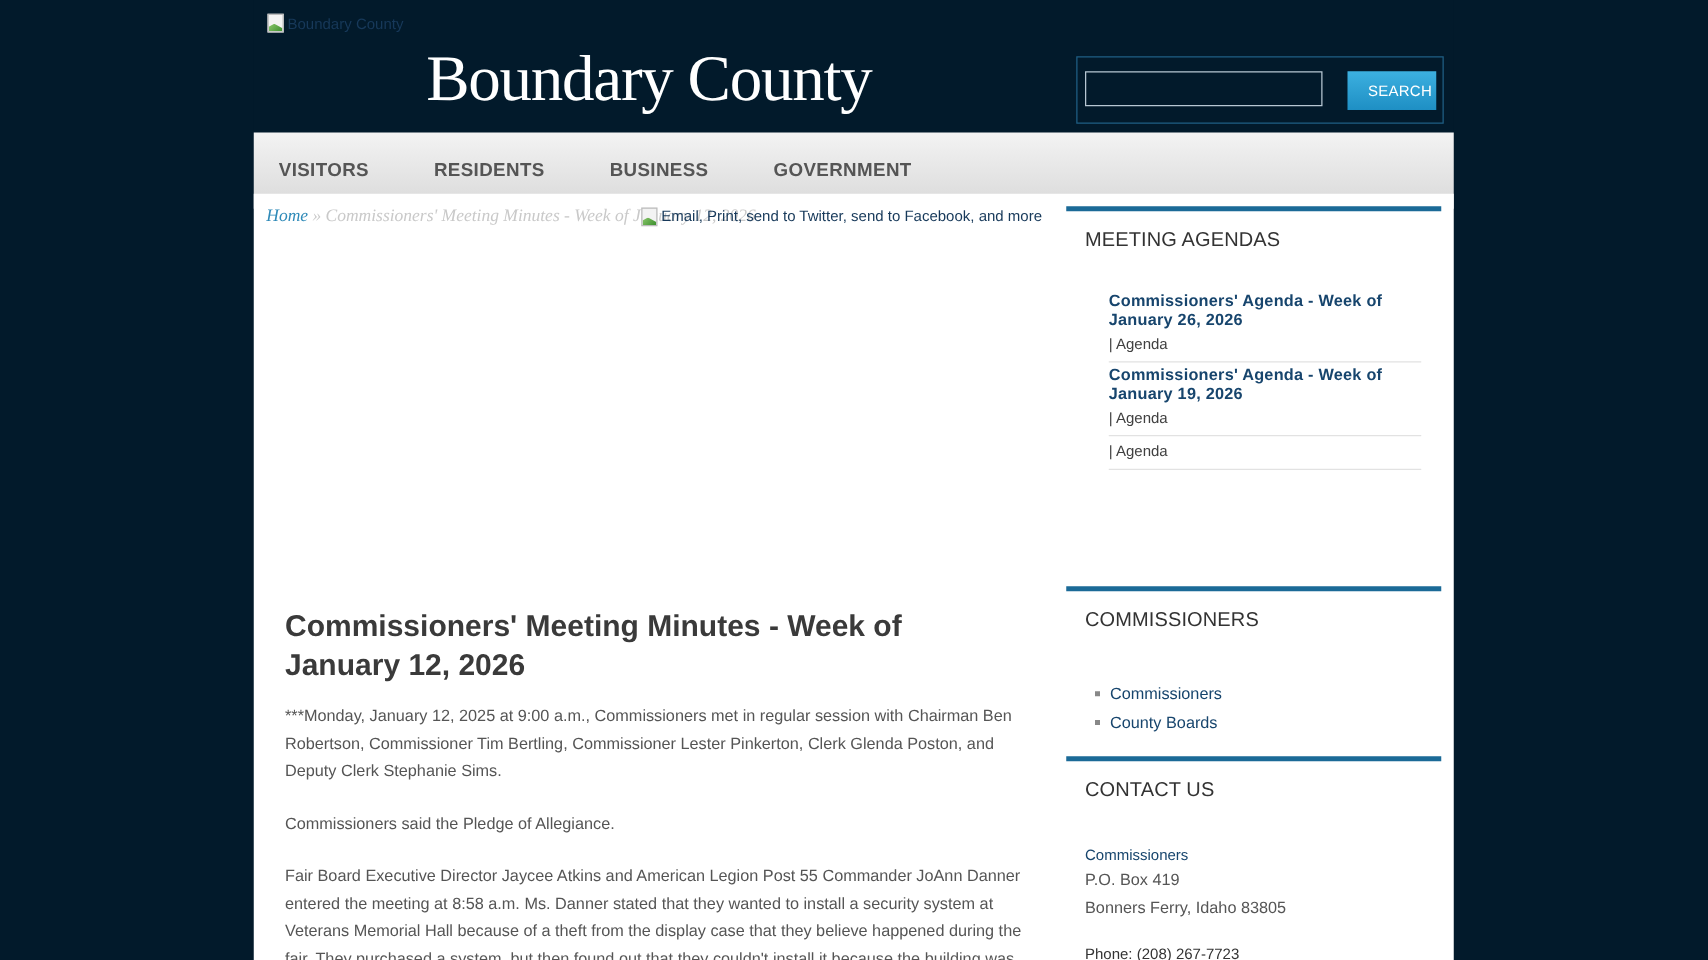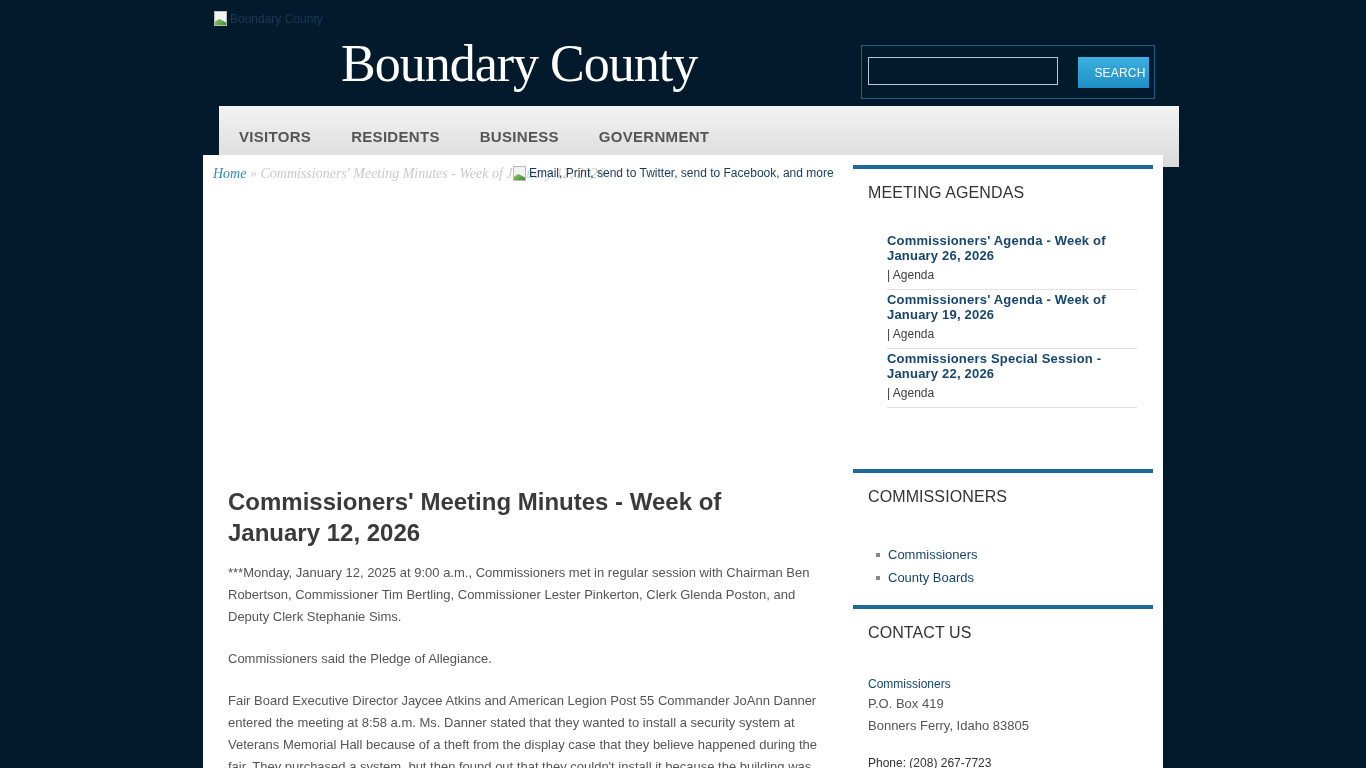--- a/index.html
+++ b/index.html
@@ -77,31 +77,31 @@
       color: #fff;
       border: none;
       font-family: "Liberation Sans", sans-serif;
       font-size: 12px;
       letter-spacing: 0.2px;
       padding-left: 13px;
     }
     
     .nav {
       position: absolute;
-      left: 16px; top: 106px;
+      left: 0; top: 106px;
       width: 960px; height: 61px;
       background: linear-gradient(#f3f3f3, #d9d9d9);
       display: flex;
       align-items: center;
     }
     .nav-item {
       font-weight: bold;
       font-size: 15px;
       color: #555;
-      margin-left: 20px;
+      margin-left: 32px;
       margin-right: 20px;
       letter-spacing: 0.3px;
     }
     .nav-item:first-child { margin-left: 20px; }
     
     .content {
       position: absolute;
       left: 0; top: 155px;
       width: 960px; height: 613px;
       background: #ffffff;
@@ -261,21 +261,20 @@
         <ul class="agenda-list">
           <li class="agenda-item">
             <a>Commissioners' Agenda - Week of January 26, 2026</a>
             <div class="meta">| Agenda</div>
           </li>
           <li class="agenda-item">
             <a>Commissioners' Agenda - Week of January 19, 2026</a>
             <div class="meta">| Agenda</div>
           </li>
           <li class="agenda-item">
-            <a>Commissioners Special Session - January 22, 2026</a>
             <div class="meta">| Agenda</div>
           </li>
         </ul>
       </div>
 
       <div class="widget" style="height:136px;">
         <div class="widget-title">COMMISSIONERS</div>
         <ul class="comm-list">
           <li>
             <span class="bullet"></span>

